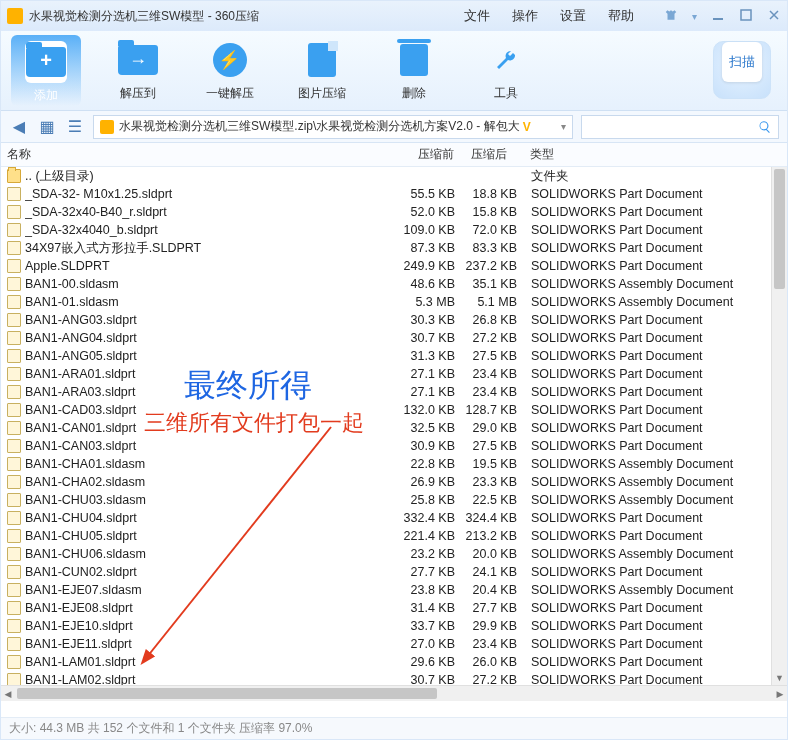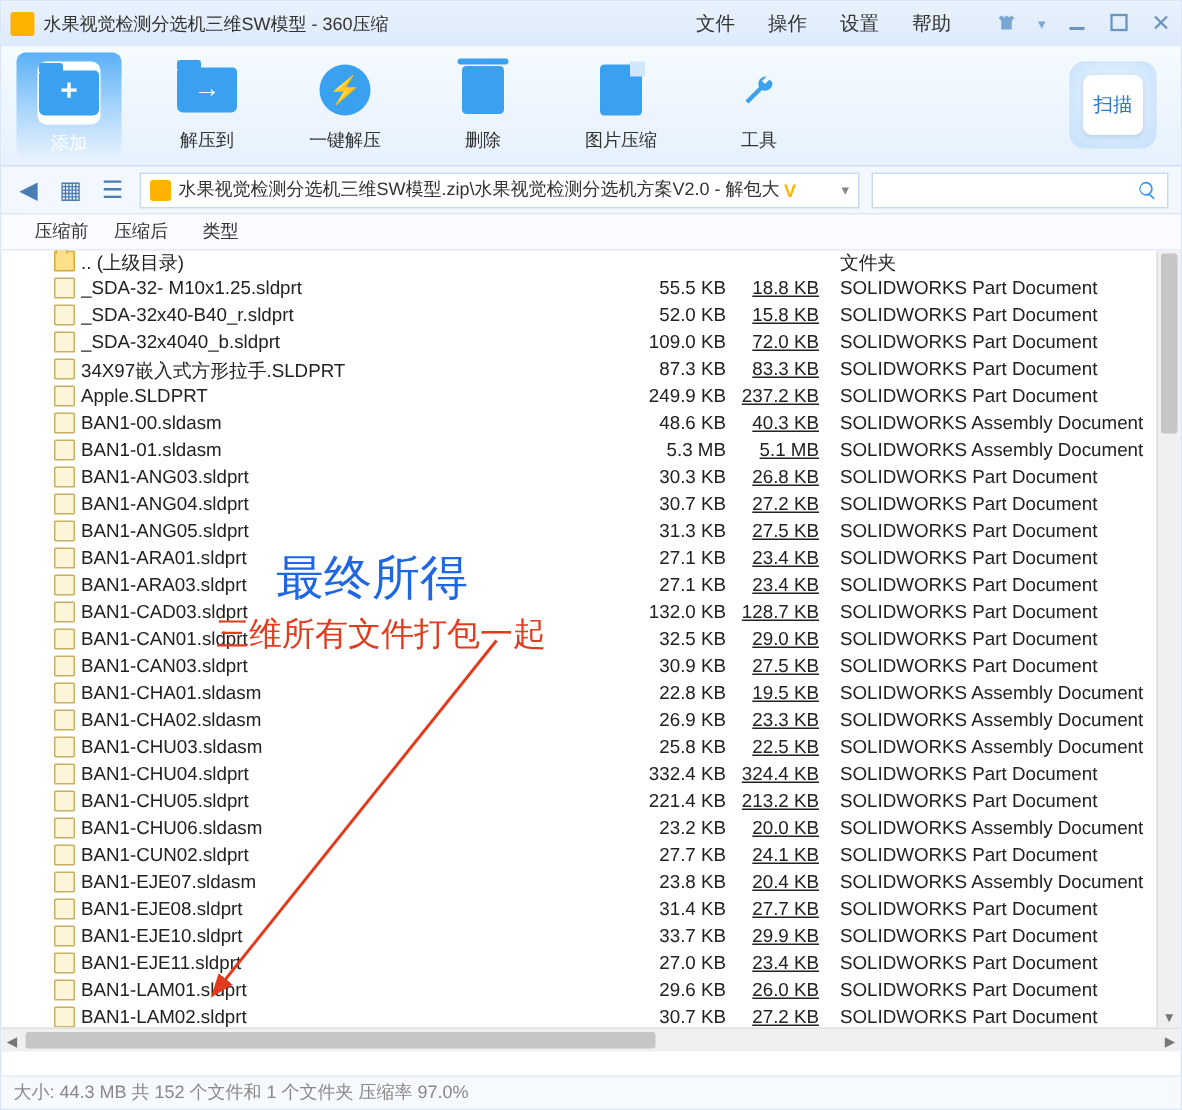--- a/index.html
+++ b/index.html
@@ -15,21 +15,21 @@
   .menu span { cursor: default; }
   .win-controls { display: flex; gap: 14px; align-items: center; color: #6688aa; }
   .win-controls svg { width: 14px; height: 14px; }
   .tshirt { width: 18px; height: 18px; }
 
   
   .toolbar { height: 80px; background: linear-gradient(#f5fbff,#e6f1fd); display: flex; align-items: center; padding: 0 10px; gap: 22px; border-bottom: 1px solid #cfe0f3; position: relative; }
   .tool-btn { display: flex; flex-direction: column; align-items: center; width: 70px; cursor: default; }
   .tool-btn .icn { width: 42px; height: 42px; border-radius: 6px; display: flex; align-items: center; justify-content: center; margin-bottom: 4px; }
   .tool-btn .lbl { font-size: 12px; color: #333; }
-  .scan-btn { position: absolute; right: 16px; top: 10px; width: 58px; height: 58px; border-radius: 10px; background: radial-gradient(circle at 50% 40%,#e7f3ff,#c8e1fb); display:flex; align-items:center; justify-content:center; font-size:13px; color:#2a77cc; font-weight:500; border:1px solid #cde3f9;}
+  .scan-btn { position: absolute; right: 16px; top: 10px; width: 58px; height: 58px; border-radius: 10px; background: radial-gradient(circle at 50% 40%,#e7f3ff,#c8e1fb); display:flex; justify-content:center; font-size:13px; color:#2a77cc; font-weight:500; border:1px solid #cde3f9;}
   .scan-btn .inner { width:40px;height:40px;border-radius:6px;background:#fff;display:flex;align-items:center;justify-content:center; box-shadow:0 1px 3px rgba(0,0,0,0.1);}
   .icn.add svg, .icn svg { width:24px;height:24px; fill:#fff; }
   .icn.out { background:transparent; }
   .tool-btn:first-child { background: linear-gradient(#5ab0f7,#3a98ee00); border-radius:6px; padding:6px 0 2px; }
   .tool-btn:first-child .icn { background:#fff; }
   .tool-btn:first-child .icn svg { fill:#2196f3; }
   .tool-btn:first-child .lbl { color:#fff; font-weight:500;}
   
   .folder-ic { width:40px;height:30px;background:#3aa0f0;border-radius:3px 3px 4px 4px;position:relative; }
   .folder-ic::before { content:"";position:absolute;top:-5px;left:0;width:16px;height:6px;background:#3aa0f0;border-radius:2px 2px 0 0;}
@@ -52,27 +52,27 @@
 
   
   .colhdr { height:24px; background:#fafcff; border-bottom:1px solid #e3ecf6; display:flex; align-items:center; font-size:12px; color:#333; padding:0 6px;}
   .col-name { flex:0 0 395px; }
   .col-before { flex:0 0 60px; text-align:right; padding-right:8px;}
   .col-after { flex:0 0 68px; text-align:center; padding-right:14px;}
   .col-type { flex:1; }
 
   
   .filelist { flex:1; overflow:hidden; position:relative; font-size:12.5px; color:#222; }
-  .row { display:flex; height:18px; padding:0 6px;margin-left:29px; }
+  .row { display:flex; align-items:center; height:18px; padding:0 6px; }
   .row .fic { width:14px;height:14px;margin-right:4px;border:1px solid #c8b060;background:#fff6d9;border-radius:1px;position:relative;flex:0 0 14px;}
   .row .fic.folder { background:#ffe08a;border-color:#d6a838;}
   .row .fic.folder::before{content:"";position:absolute;top:-3px;left:0;width:6px;height:3px;background:#ffe08a;border:1px solid #d6a838;border-bottom:none;}
   .row .nm { flex:0 0 378px; white-space:nowrap; overflow:hidden; }
   .row .bf { flex:0 0 60px; text-align:right; padding-right:8px;}
-  .row .af { flex:0 0 68px; text-align:right; padding-right:14px;text-decoration:underline;}
+  .row .af { flex:0 0 68px; text-align:right; padding-right:14px;}
   .row .tp { flex:1; white-space:nowrap;}
   .vscroll { position:absolute; right:0; top:0; bottom:0; width:16px; background:#f0f0f0; border-left:1px solid #e0e0e0;}
   .vscroll .thumb { position:absolute; left:2px; right:2px; top:2px; height:120px; background:#c6c6c6; border-radius:2px;}
   .vscroll .arr { position:absolute;left:0;right:0;height:14px;display:flex;align-items:center;justify-content:center;color:#777;font-size:9px;}
   .vscroll .arr.bot{ bottom:0;}
 
   .hscroll { height:16px; background:#f0f0f0; border-top:1px solid #e0e0e0; position:relative;}
   .hscroll .thumb { position:absolute; top:2px; bottom:2px; left:16px; width:420px; background:#c6c6c6; border-radius:2px;}
   .hscroll .arr { position:absolute;top:0;bottom:0;width:14px;display:flex;align-items:center;justify-content:center;color:#777;font-size:9px;}
   .hscroll .arr.rt{ right:0;}
@@ -133,29 +133,29 @@
       <div class="lbl">解压到</div>
     </div>
     <div class="tool-btn">
       <div class="icn">
           <div class="circle-ic">⚡</div>
         </div>
       <div class="lbl">一键解压</div>
     </div>
     <div class="tool-btn">
       <div class="icn">
+          <div class="doc-ic"></div>
+        </div>
+      <div class="lbl">图片压缩</div>
+    </div>
+    <div class="tool-btn">
+      <div class="icn">
           <div class="trash-ic"></div>
         </div>
       <div class="lbl">删除</div>
-    </div>
-    <div class="tool-btn">
-      <div class="icn">
-          <div class="doc-ic"></div>
-        </div>
-      <div class="lbl">图片压缩</div>
     </div>
     <div class="tool-btn">
       <div class="icn">
           <svg class="wrench-ic" viewBox="0 0 24 24">
             <path fill="#3aa0f0" d="M21 7a5 5 0 01-7 5L5 21l-2-2 9-9a5 5 0 015-7l-3 3 2 2 3-3z"></path>
           </svg>
         </div>
       <div class="lbl">工具</div>
     </div>
     <div class="scan-btn">
@@ -176,20 +176,21 @@
       <span style="margin-left:auto;color:#888;font-size:10px;">▾</span>
     </div>
     <div class="search-input">
       <svg viewBox="0 0 24 24">
           <path fill="#3a98ee" d="M10 2a8 8 0 015.3 13.9l5 5-1.4 1.4-5-5A8 8 0 1110 2zm0 2a6 6 0 100 12 6 6 0 000-12z"></path>
         </svg>
     </div>
   </div>
 
   <div class="colhdr">
+    <div class="col-name">名称</div>
     <div class="col-before">压缩前</div>
     <div class="col-after">压缩后</div>
     <div class="col-type">类型</div>
   </div>
 
   <div class="filelist" id="filelist">
       <div class="row">
         <div class="fic folder"></div>
         <div class="nm">.. (上级目录)</div>
         <div class="bf"></div>
@@ -228,21 +229,21 @@
         <div class="fic"></div>
         <div class="nm">Apple.SLDPRT</div>
         <div class="bf">249.9 KB</div>
         <div class="af">237.2 KB</div>
         <div class="tp">SOLIDWORKS Part Document</div>
       </div>
       <div class="row">
         <div class="fic"></div>
         <div class="nm">BAN1-00.sldasm</div>
         <div class="bf">48.6 KB</div>
-        <div class="af">40.3 KB</div>
+        <div class="af">35.1 KB</div>
         <div class="tp">SOLIDWORKS Assembly Document</div>
       </div>
       <div class="row">
         <div class="fic"></div>
         <div class="nm">BAN1-01.sldasm</div>
         <div class="bf">5.3 MB</div>
         <div class="af">5.1 MB</div>
         <div class="tp">SOLIDWORKS Assembly Document</div>
       </div>
       <div class="row">

